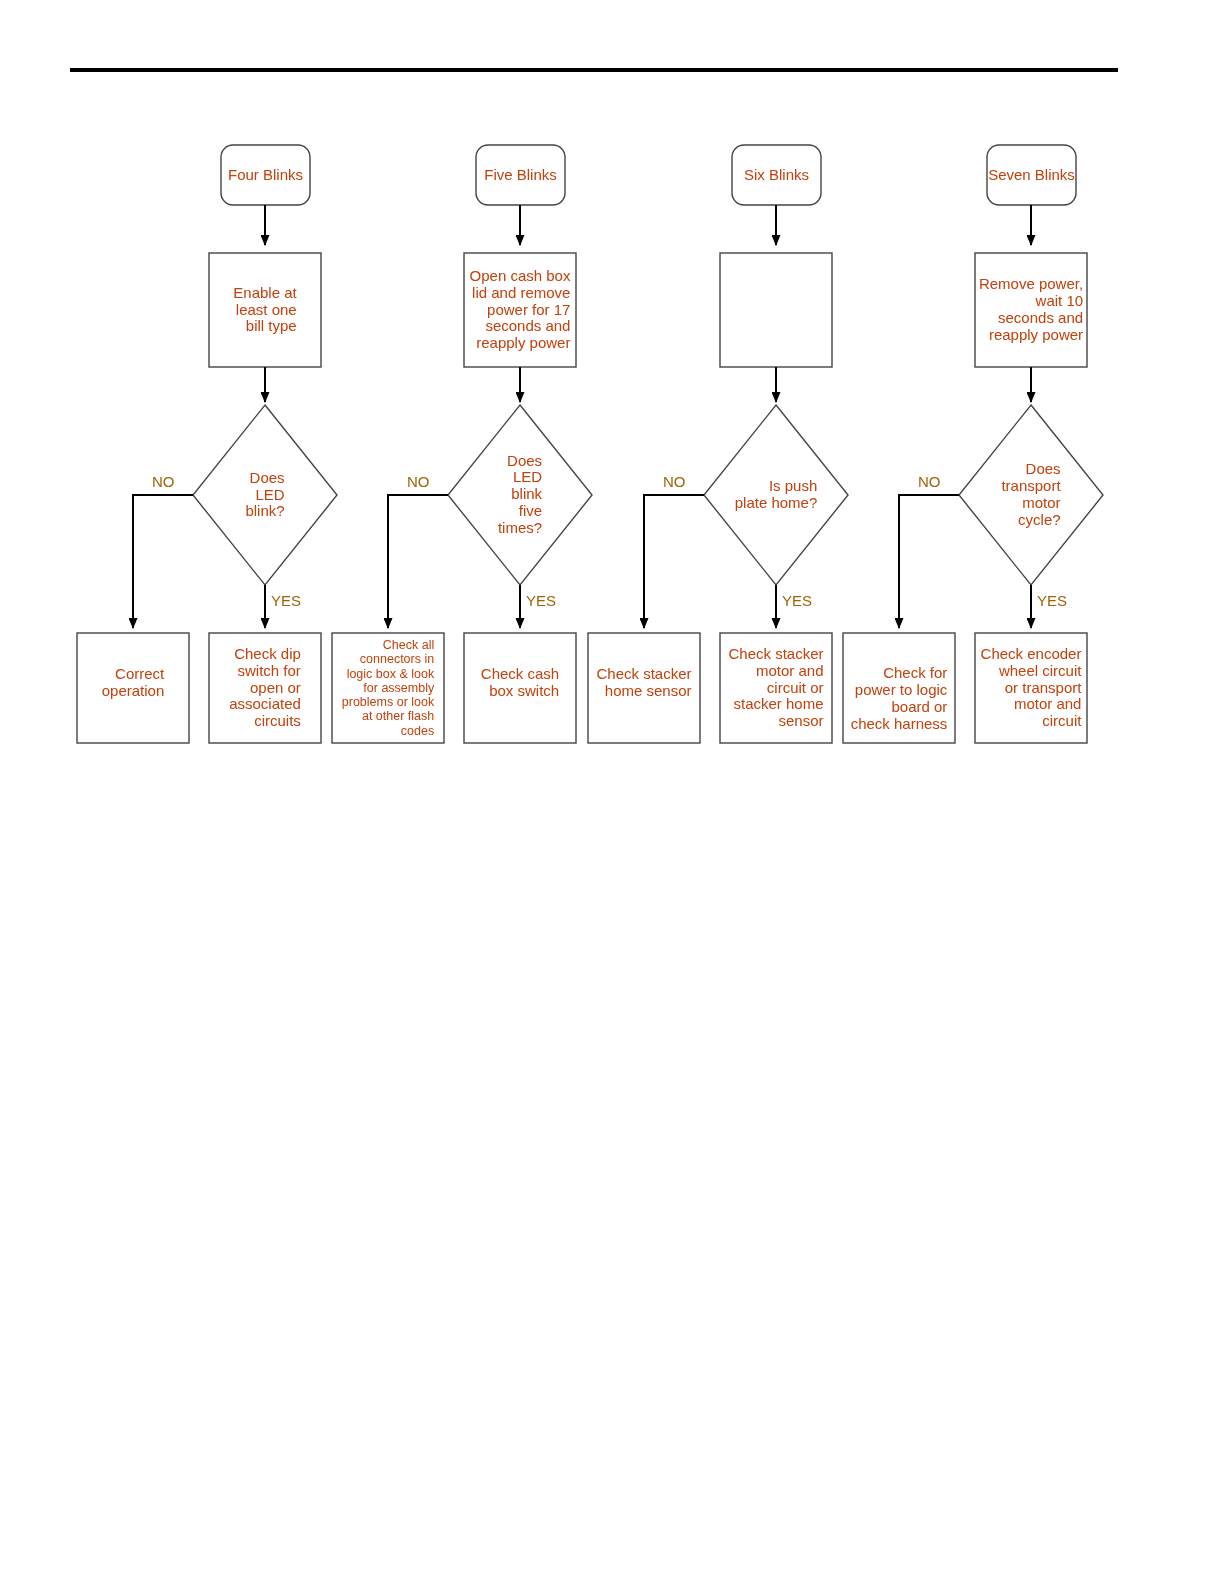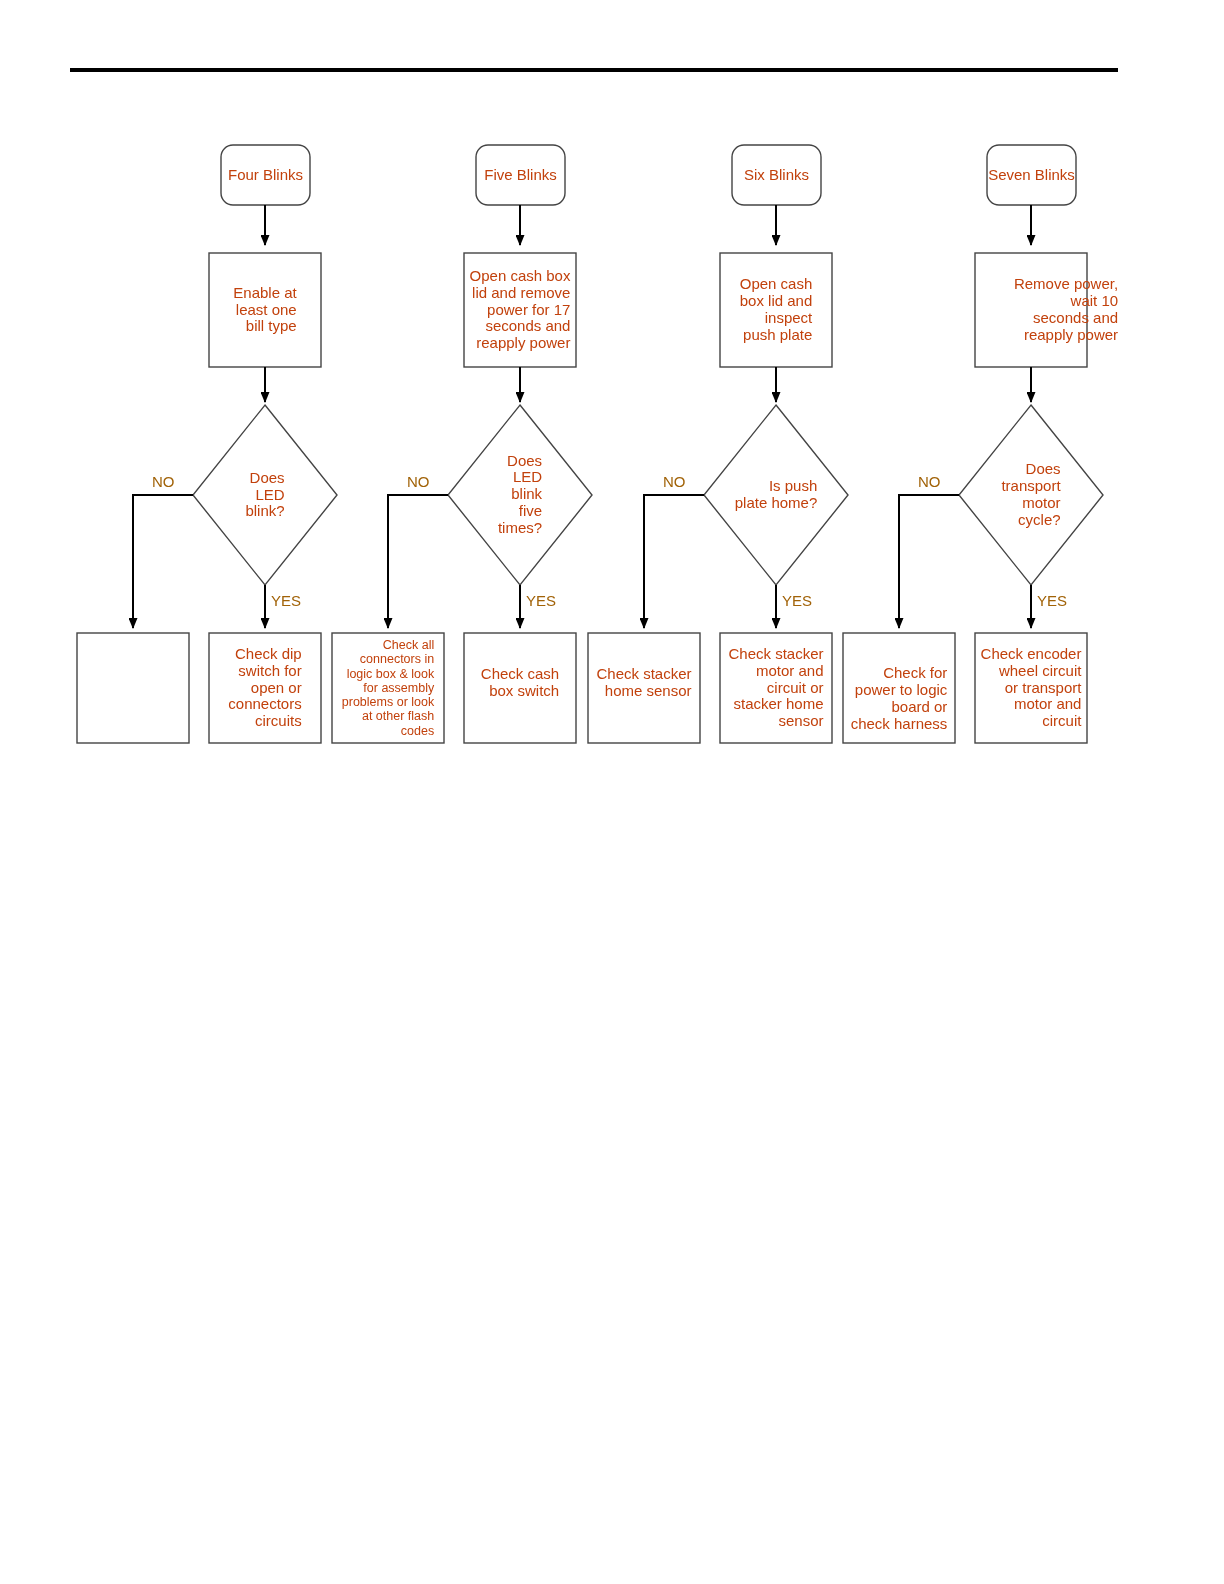--- a/index.html
+++ b/index.html
@@ -125,24 +125,26 @@
 
   <div class="node-text t-start" style="left:221px; top:145px; width:89px; height:60px;">Four Blinks</div>
   <div class="node-text t-process" style="left:209px; top:253px; width:112px; height:114px;">Enable at
 least one
 bill type</div>
   <div class="node-text t-decision" style="left:215px; top:450px; width:100px; height:90px;">Does
 LED
 blink?</div>
   <div class="edge-label" style="left:152px; top:473px;">NO</div>
   <div class="edge-label" style="left:271px; top:592px;">YES</div>
+  <div class="node-text t-result" style="left:77px; top:633px; width:112px; height:100px;">Correct
+operation</div>
   <div class="node-text t-result" style="left:209px; top:633px; width:112px; height:110px;">Check dip
 switch for
 open or
-connectors
+associated
 circuits</div>
 
   <div class="node-text t-start" style="left:476px; top:145px; width:89px; height:60px;">Five Blinks</div>
   <div class="node-text t-process" style="left:464px; top:253px; width:112px; height:114px;">Open cash box
 lid and remove
 power for 17
 seconds and
 reapply power</div>
   <div class="node-text t-decision" style="left:470px; top:437px; width:100px; height:115px;">Does
 LED
@@ -155,38 +157,34 @@
 connectors in
 logic box &amp; look
 for assembly
 problems or look
 at other flash
 codes</div>
   <div class="node-text t-result" style="left:464px; top:633px; width:112px; height:100px;">Check cash
 box switch</div>
 
   <div class="node-text t-start" style="left:732px; top:145px; width:89px; height:60px;">Six Blinks</div>
-  <div class="node-text t-process" style="left:720px; top:253px; width:112px; height:114px;">Open cash
-box lid and
-inspect
-push plate</div>
   <div class="node-text t-decision" style="left:712px; top:462px; width:128px; height:66px;">Is push
 plate home?</div>
   <div class="edge-label" style="left:663px; top:473px;">NO</div>
   <div class="edge-label" style="left:782px; top:592px;">YES</div>
   <div class="node-text t-result" style="left:588px; top:633px; width:112px; height:100px;">Check stacker
 home sensor</div>
   <div class="node-text t-result" style="left:720px; top:633px; width:112px; height:110px;">Check stacker
 motor and
 circuit or
 stacker home
 sensor</div>
 
   <div class="node-text t-start" style="left:987px; top:145px; width:89px; height:60px;">Seven Blinks</div>
-  <div class="node-text t-process" style="left:975px; top:253px; width:112px; height:114px;margin-left:35px;">Remove power,
+  <div class="node-text t-process" style="left:975px; top:253px; width:112px; height:114px;">Remove power,
 wait 10
 seconds and
 reapply power</div>
   <div class="node-text t-decision" style="left:981px; top:445px; width:100px; height:100px;">Does
 transport
 motor
 cycle?</div>
   <div class="edge-label" style="left:918px; top:473px;">NO</div>
   <div class="edge-label" style="left:1037px; top:592px;">YES</div>
   <div class="node-text t-result" style="left:843px; top:633px; width:112px; height:132px;">Check for

